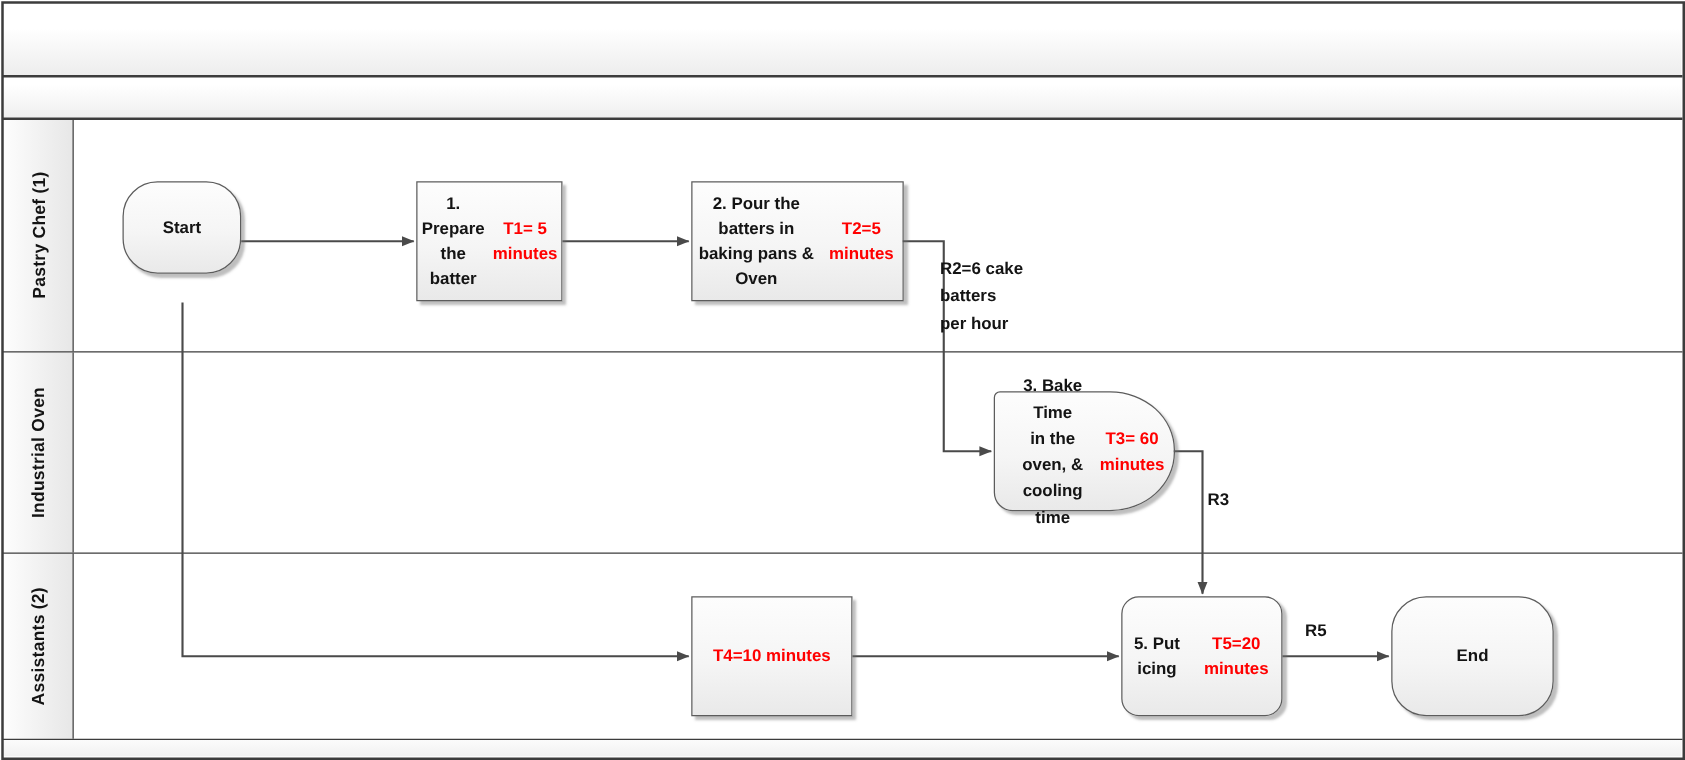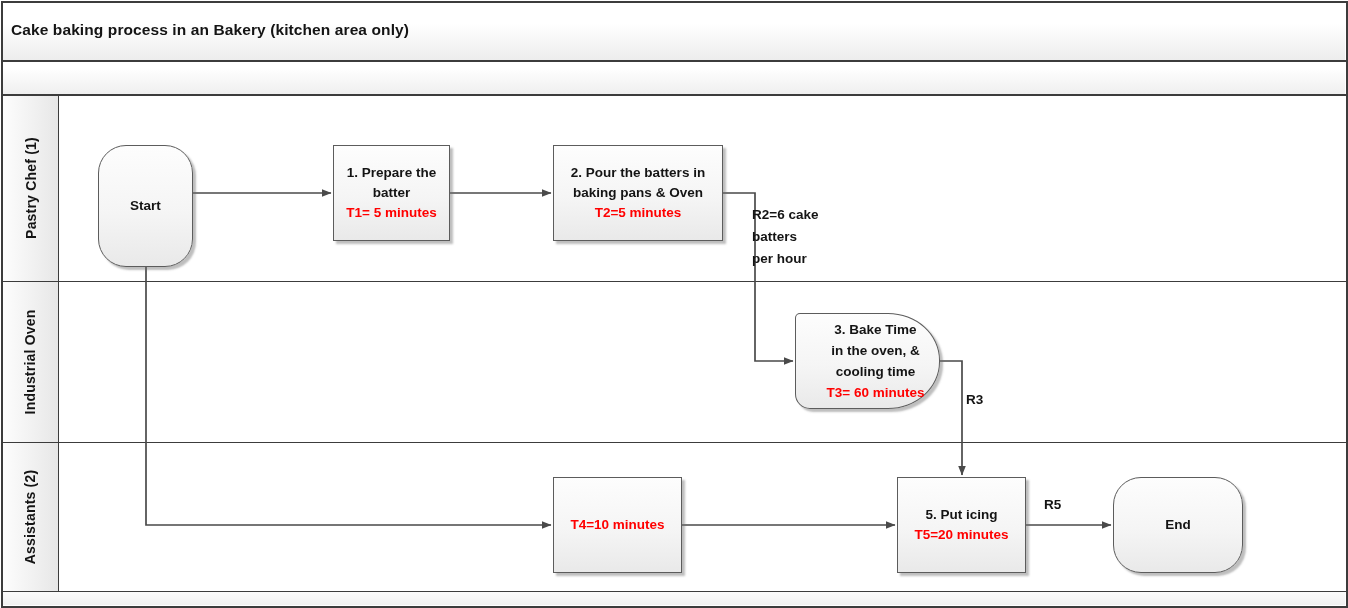--- a/index.html
+++ b/index.html
@@ -41,42 +41,42 @@
   
   svg.connectors{position:absolute;left:0;top:0;z-index:2;}
   svg.connectors polyline{fill:none;stroke:var(--line-gray,#4a4a4a);stroke-width:1.7;}
   svg.connectors .arrowhead{fill:var(--line-gray,#4a4a4a);}
   
   .shape{
     position:absolute;box-sizing:border-box;z-index:3;
     border:1.4px solid #5c5c5c;
     background:linear-gradient(to bottom,#fdfdfd 0%,#f5f5f5 55%,#e9e9e9 100%);
     box-shadow:3px 3px 2px rgba(110,110,110,.45);
-    display:flex;flex-direction:column;align-items:center;justify-content:center;
+    display:flex;flex-direction:row;align-items:center;justify-content:center;
     text-align:center;font-size:13.5px;line-height:20px;
   }
   .shape .multi{white-space:pre-line;}
   .terminator{border-radius:28px;}
   .delay{border-radius:5px 52px 52px 15px / 5px 47px 47px 15px;line-height:21px;}
   .time{color:var(--time-text-red,#ff0000);}
   
   .edge-label{
     position:absolute;z-index:4;font-size:13.5px;line-height:22px;
     text-align:left;white-space:pre-line;
   }
   #label-r2{left:752px;top:204px;width:90px;}
   #label-r3{left:966px;top:389px;width:34px;}
   #label-r5{left:1044px;top:494px;width:40px;}
   
-  #node-start{left:98px;top:145px;width:95px;height:122px;}
+  #node-start{left:98px;top:145px;width:95px;height:74px;}
   #node-step1{left:333px;top:145px;width:117px;height:96px;}
   #node-step2{left:553px;top:145px;width:170px;height:96px;}
   #node-step3{left:795px;top:313px;width:145px;height:96px;padding-left:16px;}
   #node-step4{left:553px;top:477px;width:129px;height:96px;}
-  #node-step5{left:897px;top:477px;width:129px;height:96px;}
+  #node-step5{left:897px;top:477px;width:129px;height:96px;border-radius:14px;}
   #node-end{left:1113px;top:477px;width:130px;height:96px;}
   
   #lane-cell-0{top:95px;height:186px;}
   #lane-cell-1{top:282px;height:160px;}
   #lane-cell-2{top:443px;height:148px;}
   
   #hline-title{top:60px;}
   #hline-phase{top:94px;}
   #hline-lane1{top:281px;height:1.2px;}
   #hline-lane2{top:442px;height:1.2px;}
@@ -84,21 +84,20 @@
 </style>
 </head>
 <body>
 
 <div id="canvas">
 
   <div class="band title-bg"></div>
   <div class="band phase-bg"></div>
   <div class="band bottom-bg"></div>
 
-  <div class="title-text">Cake baking process in an Bakery (kitchen area only)</div>
 
   <div class="hline" id="hline-title"></div>
   <div class="hline" id="hline-phase"></div>
   <div class="hline" id="hline-lane1"></div>
   <div class="hline" id="hline-lane2"></div>
   <div class="hline" id="hline-lane3"></div>
 
   <div class="lane-label-cell" id="lane-cell-0">
     <span>Pastry Chef (1)</span>
   </div>

